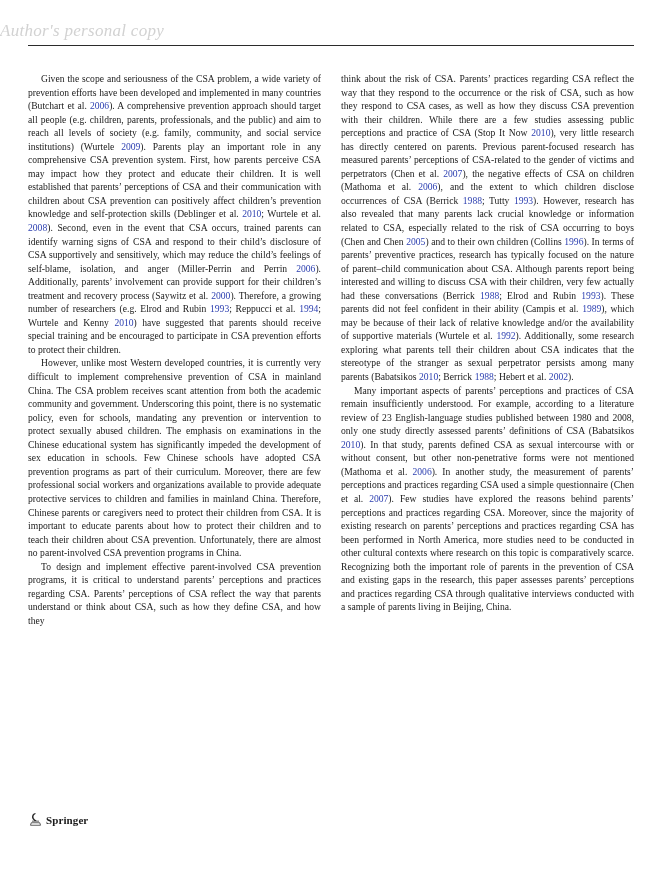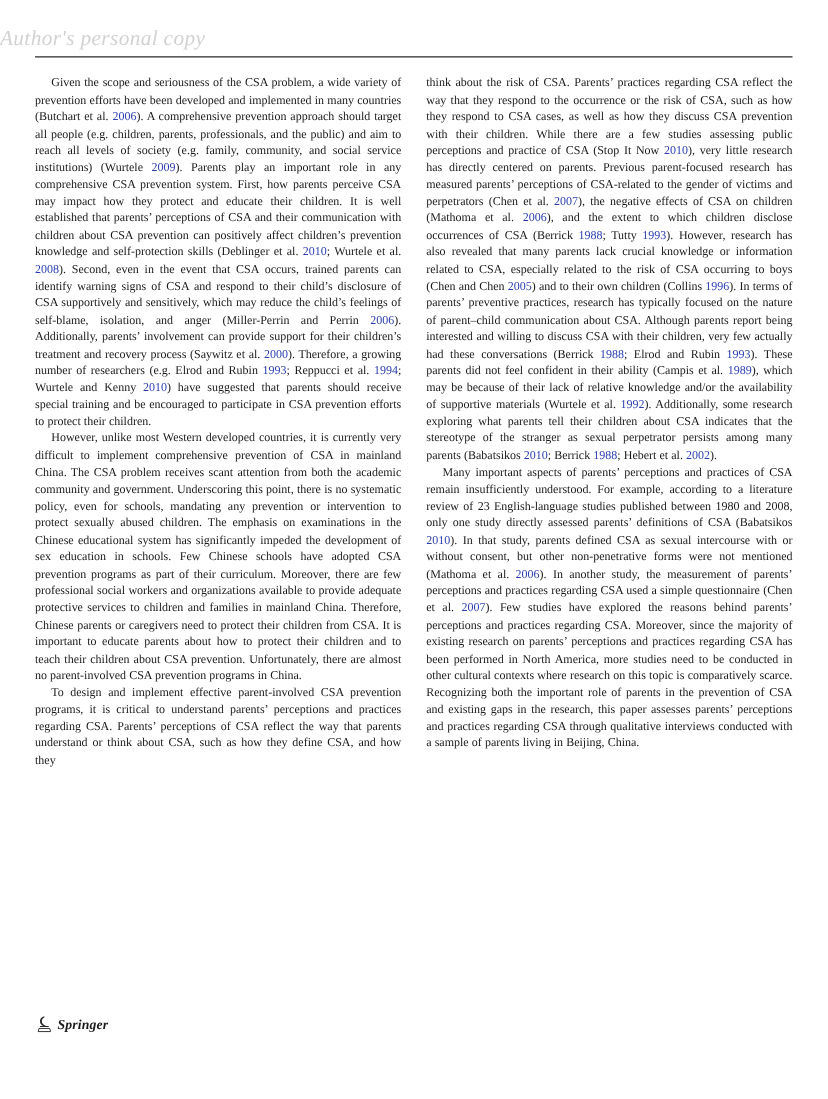--- a/index.html
+++ b/index.html
@@ -72,20 +72,21 @@
   .columns {
     position: absolute;
     top: 60px;
     left: 28px;
     width: 606px;
     display: flex;
     gap: 20px;
   }
   .col {
     width: 293px;
+    margin-top: 12px;
   }
   .col p {
     margin: 0;
     text-align: justify;
     text-justify: inter-word;
     font-size: 9.6px;
     line-height: 13.55px;
     text-indent: 13px;
     hyphens: manual;
     word-spacing: 0.1px;
@@ -98,21 +99,20 @@
   }
 
   
   .springer {
     position: absolute;
     left: 29px;
     top: 812px;
     display: flex;
     align-items: center;
     gap: 4px;
-    font-style: italic;
   }
   .springer .logo-mark {
     width: 13px;
     height: 15px;
     display: block;
   }
   .springer .logo-word {
     font-family: "Liberation Serif", "DejaVu Serif", serif;
     font-weight: bold;
     font-size: 11px;

